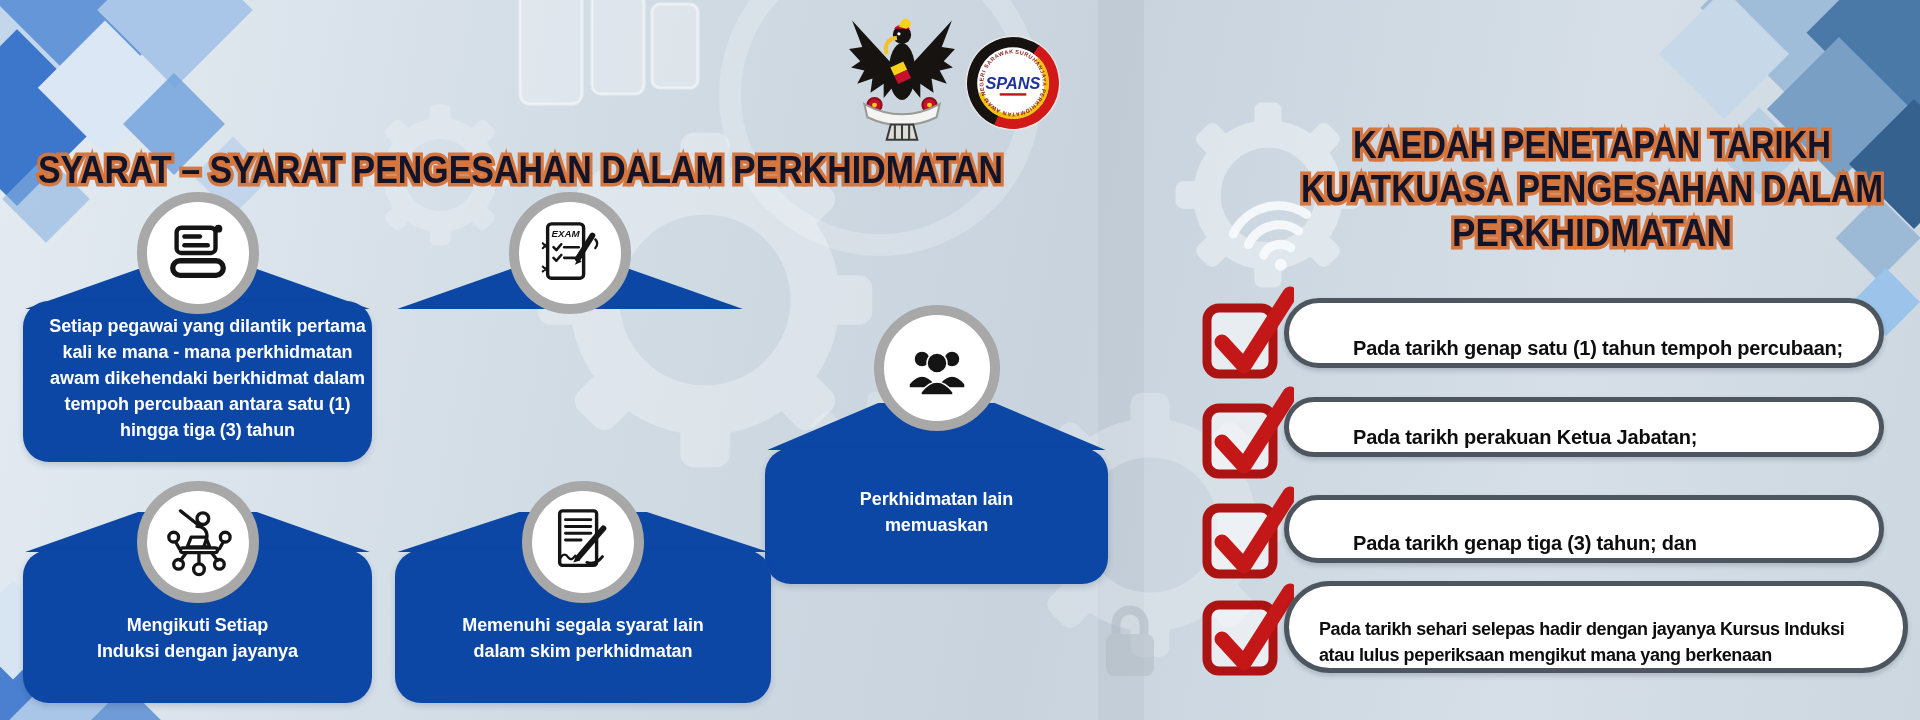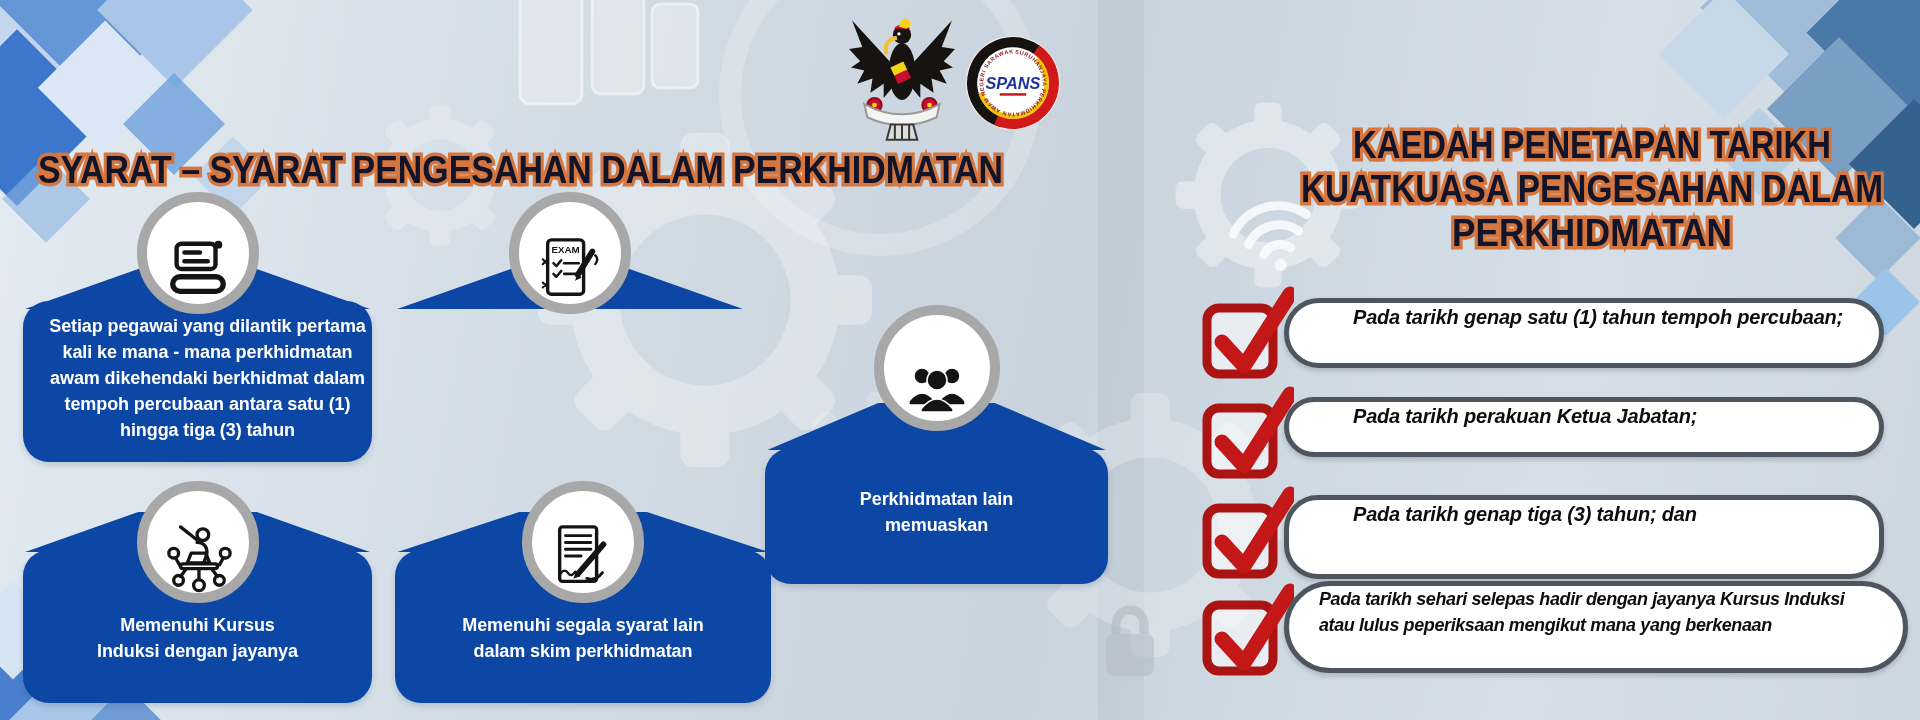--- a/index.html
+++ b/index.html
@@ -13,28 +13,28 @@
   .card{position:absolute;}
   .card .peak{position:absolute;left:0;right:0;top:0;
               clip-path:polygon(0 102%,33% 0,67% 0,100% 102%);}
   .card .body{position:absolute;left:0;right:0;bottom:0;border-radius:26px;
               box-shadow:0 3px 6px rgba(30,50,90,.18);
               display:flex;justify-content:center;}
   .card-text{white-space:pre-line;color:#fff;font-weight:bold;font-size:18px;
              line-height:1.45;text-align:center;letter-spacing:-.1px;}
   .icon-circle{position:absolute;left:50%;transform:translateX(-50%);
                background:#fff;border:10px solid #a8a8a8;border-radius:50%;
-               box-sizing:border-box;display:flex;align-items:flex-end;justify-content:center;
-               z-index:3;}
+               box-sizing:border-box;display:flex;align-items:center;justify-content:center;
+               z-index:3;font-style:italic;}
 
   
   .chk-row{position:absolute;}
   .pill{position:absolute;background:#fff;border:5px solid #4d555e;
-        box-sizing:border-box;display:flex;align-items:flex-start;
-        box-shadow:0 3px 5px rgba(30,40,60,.2);font-style:italic;}
+        box-sizing:border-box;display:flex;align-items:flex-end;
+        box-shadow:0 3px 5px rgba(30,40,60,.2);}
   .pill-text{font-weight:bold;color:#0d0d0d;white-space:pre-line;letter-spacing:-.2px;line-height:1.45;}
 
   .title-svg text{font-family:"Liberation Sans",sans-serif;font-weight:bold;}
 </style>
 </head>
 <body>
 
 <div class="stage">
 
   <svg class="abs" style="left:0;top:0;" width="1920" height="720" viewBox="0 0 1920 720">
@@ -226,21 +226,21 @@
           <circle cx="36" cy="31" r="10"></circle>
           <path d="M20 60 q16 -20 32 0 v3 h-32 z"></path>
         </g>
       </svg>
     </div>
   </div>
 
   <div class="card" style="left:23px;top:512px;width:349px;height:191px;">
     <div class="peak" style="height:40px;background:#0d47a5;"></div>
     <div class="body" style="top:38px;background:#0d47a5;padding-top:62px;">
-      <div class="card-text">Memenuhi Kursus
+      <div class="card-text">Mengikuti Setiap
 Induksi dengan jayanya</div>
     </div>
     <div class="icon-circle" style="top:-31px;width:122px;height:122px;">
       <svg width="70" height="70" viewBox="0 0 72 72" stroke="#141414" fill="none" stroke-linecap="round" stroke-linejoin="round" stroke-width="3.4">
         <circle cx="41" cy="12" r="6"></circle>
         <line x1="18" y1="4" x2="37" y2="19"></line>
         <path d="M35 20 c8 0 11 6 10 12 l-3 9"></path>
         <path d="M29 31 h15 l4 10 h-23 z"></path>
         <rect x="18" y="42" width="38" height="5" rx="2.5"></rect>
         <circle cx="11" cy="31" r="5"></circle>
@@ -296,21 +296,21 @@
     <div class="pill" style="left:1284px;top:397px;width:600px;height:60px;border-radius:34px;padding-left:64px;">
       <span class="pill-text" style="font-size:20px;">Pada tarikh perakuan Ketua Jabatan;</span>
     </div>
   </div>
 
   <div class="chk-row">
     <svg class="abs" style="left:1200px;top:486px;" width="94" height="94" viewBox="0 0 94 94">
       <rect x="7" y="22" width="66" height="66" rx="12" fill="rgba(255,255,255,0.55)" stroke="#ac1414" stroke-width="9"></rect>
       <path d="M22 56 L44 80 L90 8" fill="none" stroke="#c41717" stroke-width="15" stroke-linecap="round" stroke-linejoin="round"></path>
     </svg>
-    <div class="pill" style="left:1284px;top:495px;width:600px;height:84px;border-radius:34px;padding-left:64px;">
+    <div class="pill" style="left:1284px;top:495px;width:600px;height:68px;border-radius:34px;padding-left:64px;">
       <span class="pill-text" style="font-size:20px;">Pada tarikh genap tiga (3) tahun; dan</span>
     </div>
   </div>
 
   <div class="chk-row">
     <svg class="abs" style="left:1200px;top:583px;" width="94" height="94" viewBox="0 0 94 94">
       <rect x="7" y="22" width="66" height="66" rx="12" fill="rgba(255,255,255,0.55)" stroke="#ac1414" stroke-width="9"></rect>
       <path d="M22 56 L44 80 L90 8" fill="none" stroke="#c41717" stroke-width="15" stroke-linecap="round" stroke-linejoin="round"></path>
     </svg>
     <div class="pill" style="left:1284px;top:581px;width:624px;height:92px;border-radius:46px;padding-left:30px;">

